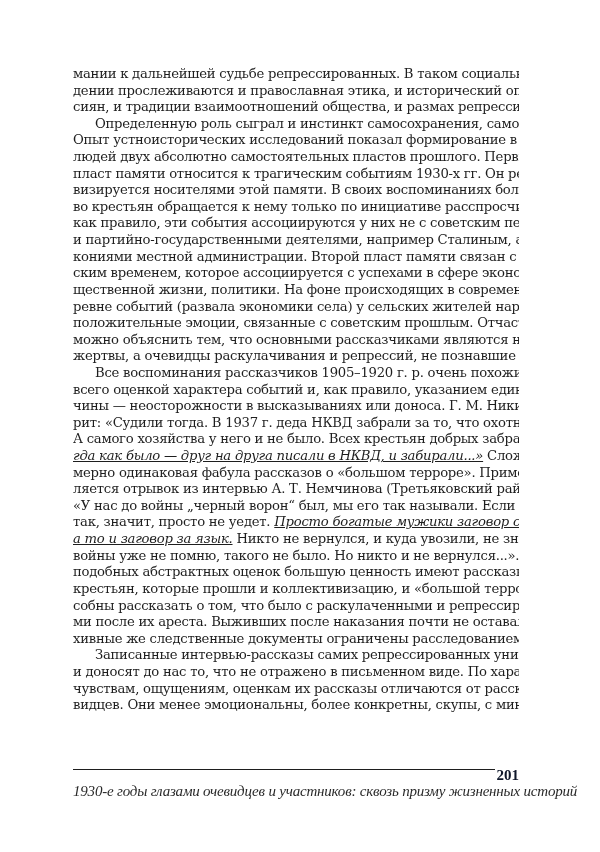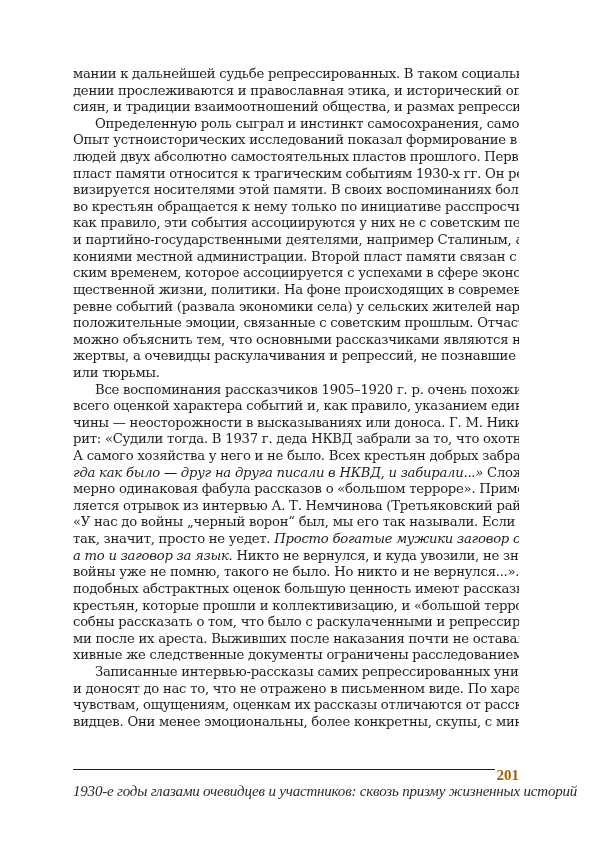--- a/index.html
+++ b/index.html
@@ -40,20 +40,21 @@
       overflow: hidden;
     }
     .line.last {
       text-align-last: left;
     }
     .line.indent {
       padding-left: 22px;
     }
     .line .it {
       font-style: italic;
+      text-decoration: underline;
     }
     .footer {
       position: absolute;
       left: 73px;
       top: 767px;
       width: 446px;
       height: 20px;
     }
     .footer-rule {
       position: absolute;
@@ -74,21 +75,21 @@
       color: #2a2a2a;
       white-space: nowrap;
     }
     .page-number {
       position: absolute;
       right: 0;
       top: 0px;
       font-family: "Liberation Serif", "DejaVu Serif", serif;
       font-weight: bold;
       font-size: 15px;
-      color: #a16207;
+      color: #0f172a;
     }
   </style>
 </head>
 <body>
 
 <div class="page">
   <div class="body-text">
     <span class="line">мании к дальнейшей судьбе репрессированных. В таком социальном пове-</span>
     <span class="line">дении прослеживаются и православная этика, и исторический опыт рос-</span>
     <span class="line last">сиян, и традиции взаимоотношений общества, и размах репрессий.</span>
@@ -100,21 +101,20 @@
     <span class="line">во крестьян обращается к нему только по инициативе расспросчика, и,</span>
     <span class="line">как правило, эти события ассоциируются у них не с советским периодом</span>
     <span class="line">и партийно-государственными деятелями, например Сталиным, а с безза-</span>
     <span class="line">кониями местной администрации. Второй пласт памяти связан с совет-</span>
     <span class="line">ским временем, которое ассоциируется с успехами в сфере экономики, об-</span>
     <span class="line">щественной жизни, политики. На фоне происходящих в современной де-</span>
     <span class="line">ревне событий (развала экономики села) у сельских жителей нарастают</span>
     <span class="line">положительные эмоции, связанные с советским прошлым. Отчасти это</span>
     <span class="line">можно объяснить тем, что основными рассказчиками являются не сами</span>
     <span class="line">жертвы, а очевидцы раскулачивания и репрессий, не познавшие ссылки</span>
-    <span class="line last">или тюрьмы.</span>
     <span class="line indent">Все воспоминания рассказчиков 1905–1920 г. р. очень похожи, прежде</span>
     <span class="line">всего оценкой характера событий и, как правило, указанием единой при-</span>
     <span class="line">чины — неосторожности в высказываниях или доноса. Г. М. Никитин гово-</span>
     <span class="line">рит: «Судили тогда. В 1937 г. деда НКВД забрали за то, что охотник был.</span>
     <span class="line"><span>А самого хозяйства у него и не было. Всех крестьян добрых забрали...</span> </span>
     <span class="line"><span class="it">гда как было — друг на друга писали в НКВД, и забирали...»</span> <span>Сложилась при-</span></span>
     <span class="line">мерно одинаковая фабула рассказов о «большом терроре». Примером яв-</span>
     <span class="line">ляется отрывок из интервью А. Т. Немчинова (Третьяковский район):</span>
     <span class="line">«У нас до войны „черный ворон“ был, мы его так называли. Если приехал,</span>
     <span class="line"><span>так, значит, просто не уедет.</span> <span class="it">Просто богатые мужики заговор составят,</span></span>

